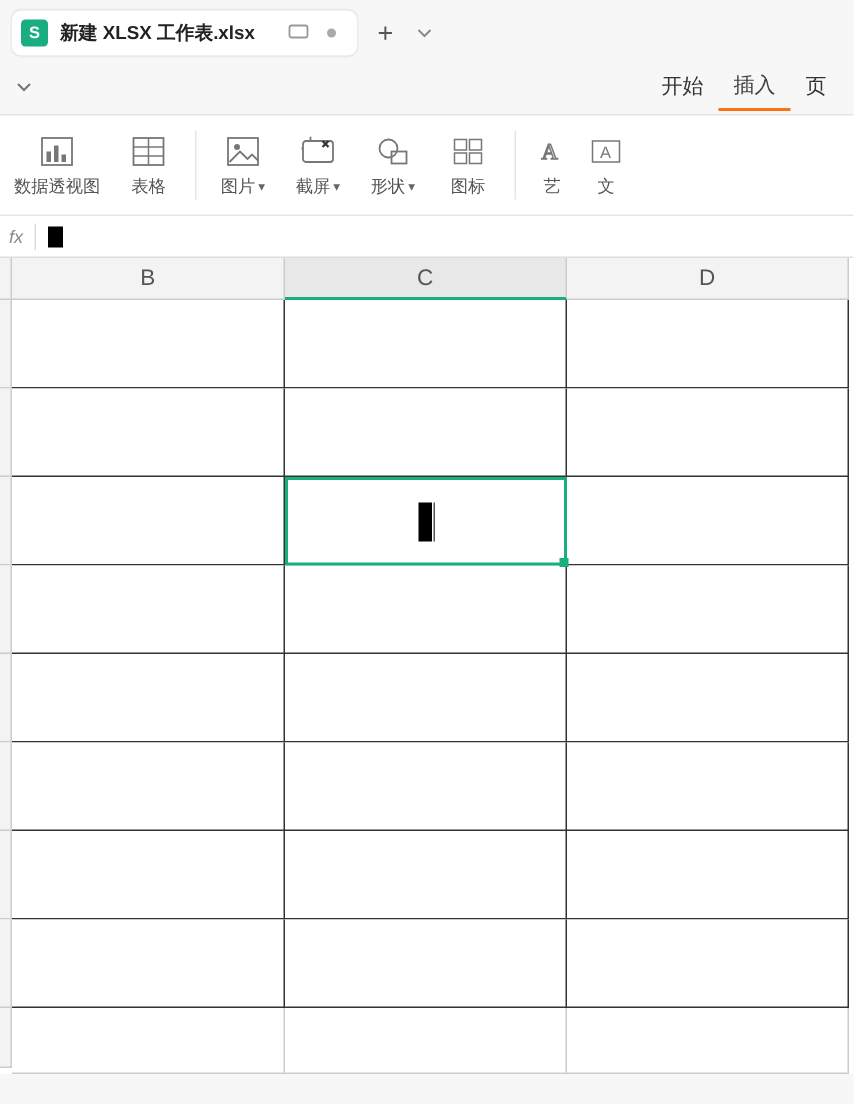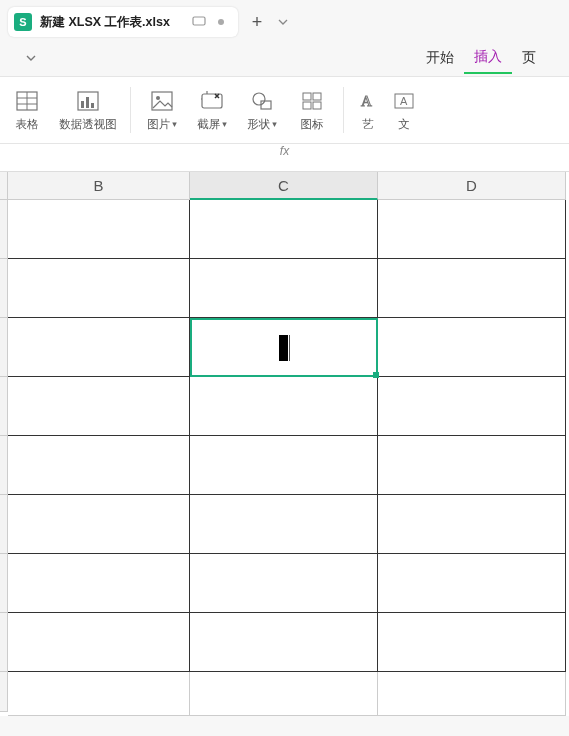--- a/index.html
+++ b/index.html
@@ -57,37 +57,37 @@
   display: flex; align-items: center; justify-content: center;
   color: #555;
   font-size: 18px;
 }
 
 
 .menubar {
   height: 36px;
   display: flex;
   align-items: center;
-  padding: 0 23px;
+  padding: 0 8px;
 }
 .menubar .chevron {
   width: 16px;
   display:flex; align-items:center; justify-content:center;
   color:#666;
 }
 .menubar .spacer { flex: 1; }
 .menu-tab {
   padding: 6px 10px;
   font-size: 14px;
   color: #333;
   cursor: pointer;
 }
 .menu-tab.active {
-  color: #a21caf;
-  border-bottom: 2px solid #22c55e;
+  color: #404040;
+  border-bottom: 2px solid #f97316;
 }
 
 
 .ribbon {
   height: 68px;
   background: #fff;
   border-top: 1px solid #e5e5e5;
   border-bottom: 1px solid #e5e5e5;
   display: flex;
   align-items: center;
@@ -126,21 +126,20 @@
 
 
 .formulabar {
   height: 28px;
   background: #fff;
   border-bottom: 1px solid #ddd;
   display: flex;
   align-items: center;
   padding: 0 6px;
   gap: 8px;
-  flex-direction: column;
 }
 .fx-label {
   font-style: italic;
   font-size: 12px;
   color: #888;
 }
 .fx-sep { width:1px; height:18px; background:#ddd; }
 .fx-val {
   width: 10px; height: 14px;
   background: #000;
@@ -252,41 +251,41 @@
         <path d="M2 4 L6 8 L10 4" fill="none" stroke="#777" stroke-width="1.4"></path>
       </svg>
   </div>
   <div class="spacer"></div>
   <div class="menu-tab">开始</div>
   <div class="menu-tab active">插入</div>
   <div class="menu-tab">页</div>
 </div>
 
 <div class="ribbon">
+  <div class="ribbon-btn wide">
+    <div class="icon">
+      <svg width="22" height="20" viewBox="0 0 22 20">
+          <rect x="1" y="1" width="20" height="18" fill="none" stroke="#777" stroke-width="1.2"></rect>
+          <rect x="4" y="10" width="3" height="7" fill="#777"></rect>
+          <rect x="9" y="6" width="3" height="11" fill="#777"></rect>
+          <rect x="14" y="12" width="3" height="5" fill="#777"></rect>
+        </svg>
+    </div>
+    <div class="lbl">数据透视图</div>
+  </div>
   <div class="ribbon-btn">
     <div class="icon">
       <svg width="22" height="20" viewBox="0 0 22 20">
           <rect x="1" y="1" width="20" height="18" fill="none" stroke="#777" stroke-width="1.2"></rect>
           <line x1="1" y1="7" x2="21" y2="7" stroke="#777"></line>
           <line x1="1" y1="13" x2="21" y2="13" stroke="#777"></line>
           <line x1="11" y1="1" x2="11" y2="19" stroke="#777"></line>
         </svg>
     </div>
     <div class="lbl">表格</div>
-  </div>
-  <div class="ribbon-btn wide">
-    <div class="icon">
-      <svg width="22" height="20" viewBox="0 0 22 20">
-          <rect x="1" y="1" width="20" height="18" fill="none" stroke="#777" stroke-width="1.2"></rect>
-          <rect x="4" y="10" width="3" height="7" fill="#777"></rect>
-          <rect x="9" y="6" width="3" height="11" fill="#777"></rect>
-          <rect x="14" y="12" width="3" height="5" fill="#777"></rect>
-        </svg>
-    </div>
-    <div class="lbl">数据透视图</div>
   </div>
   <div class="ribbon-sep"></div>
   <div class="ribbon-btn">
     <div class="icon">
       <svg width="22" height="20" viewBox="0 0 22 20">
           <rect x="1" y="1" width="20" height="18" fill="none" stroke="#777" stroke-width="1.2"></rect>
           <circle cx="7" cy="7" r="2" fill="#777"></circle>
           <path d="M2 17 L9 10 L14 15 L17 12 L21 16" fill="none" stroke="#777" stroke-width="1.2"></path>
         </svg>
     </div>

